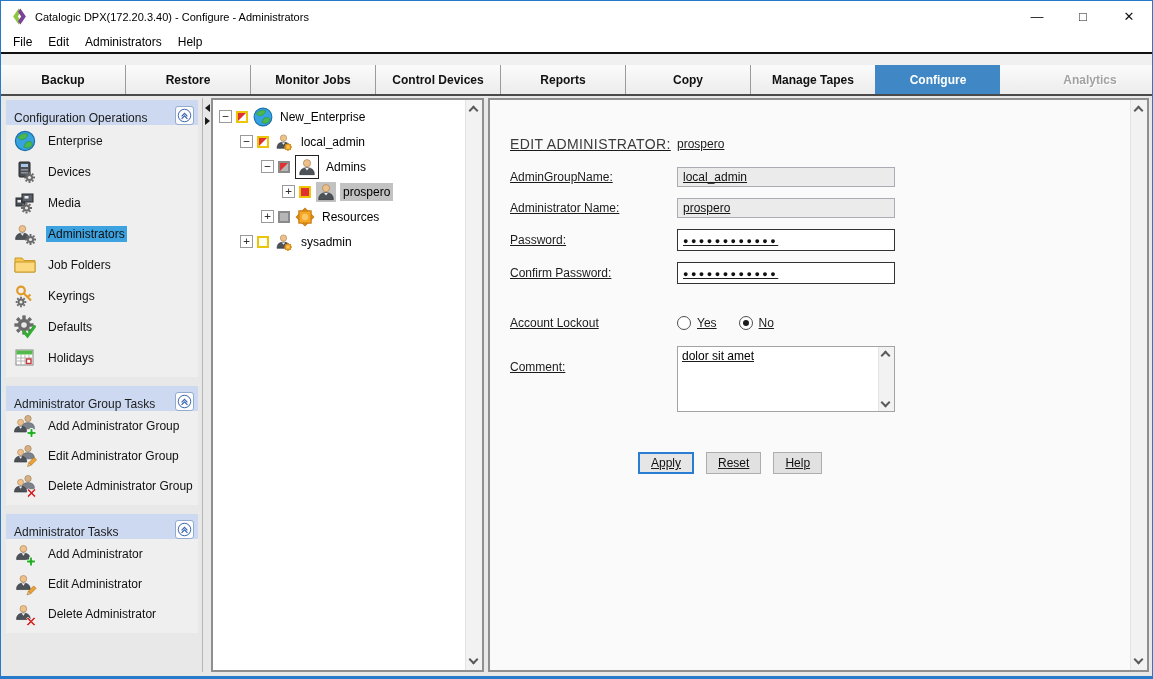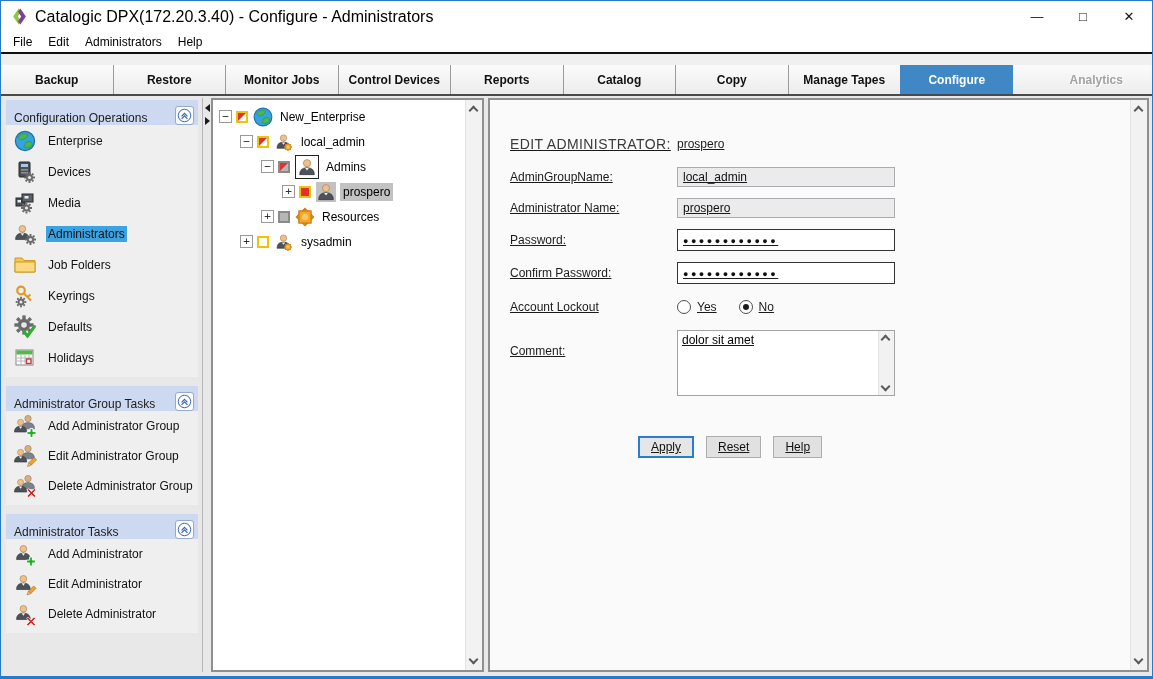--- a/index.html
+++ b/index.html
@@ -2,21 +2,21 @@
 <html><head>
 <meta charset="utf-8">
 <style>
   * { margin:0; padding:0; box-sizing:border-box; }
   html,body { width:1153px; height:679px; font-family:"Liberation Sans",sans-serif; background:#fff; }
   .window { position:relative; width:1153px; height:679px; border:1px solid #2779c9; border-bottom:3px solid #2779c9; display:flex; flex-direction:column; background:#f0f0f0; overflow:hidden; }
 
   
   .titlebar { height:31px; background:#fff; display:flex; align-items:center; flex:0 0 auto; }
   .logo { width:17px; height:17px; margin:0 7px 0 10px; flex:0 0 auto; }
-  .title-text { font-size:16px; color:#000; }
+  .title-text { font-size:11px; color:#000; }
   .wincontrols { margin-left:auto; display:flex; height:100%; }
   .wc { width:46px; height:100%; display:flex; align-items:center; justify-content:center; font-size:13px; color:#111; cursor:default; }
 
   
   .menubar { height:22px; background:#fff; border-bottom:2px solid #111; display:flex; align-items:center; padding-left:4px; flex:0 0 auto; }
   .menu-item { font-size:12px; color:#000; padding:2px 8px; }
 
   
   .tabstrip { background:#f0f0f0; padding-top:11px; border-bottom:2px solid #4a4a4a; flex:0 0 auto; }
   .tabs { display:flex; height:29px; }
@@ -173,21 +173,20 @@
     <span class="menu-item">Help</span>
   </div>
 
   <div class="tabstrip">
     <div class="tabs">
       <div class="tab">Backup</div>
       <div class="tab">Restore</div>
       <div class="tab">Monitor Jobs</div>
       <div class="tab">Control Devices</div>
       <div class="tab">Reports</div>
-      <div class="tab">Catalog</div>
       <div class="tab">Copy</div>
       <div class="tab">Manage Tapes</div>
       <div class="tab selected">Configure</div>
       <div class="tab disabled">Analytics</div>
     </div>
   </div>
 
   <div class="main">
 
     <div class="sidebar">
@@ -451,21 +450,21 @@
         <div class="frow">
           <span class="flabel">Administrator Name:</span>
           <input class="finput" readonly="" value="prospero" style="">
         </div>
 
         <div class="frow">
           <span class="flabel">Password:</span>
           <input class="finput pw" value="●●●●●●●●●●●●" style="">
         </div>
 
-        <div class="frow" style="margin-bottom:16px">
+        <div class="frow" style="margin-bottom:32px">
           <span class="flabel">Confirm Password:</span>
           <input class="finput pw" value="●●●●●●●●●●●●" style="">
         </div>
 
         <div class="frow" style="margin-bottom:16px">
           <span class="flabel">Account Lockout</span>
           <span class="radio-group">
             <span class="radio">
                 <span class="dot"></span>
               </span>

